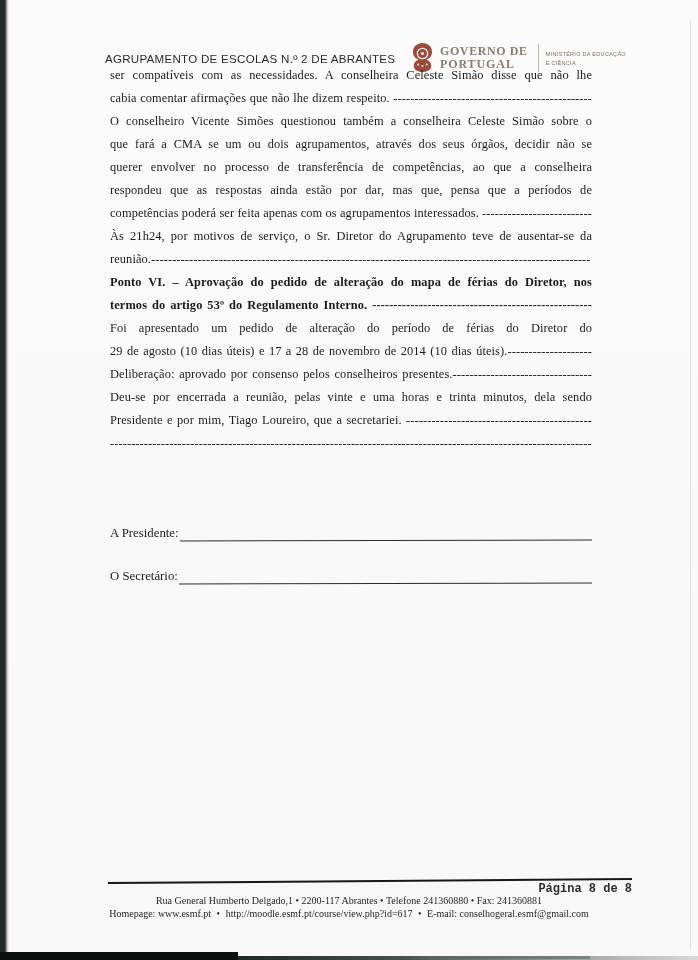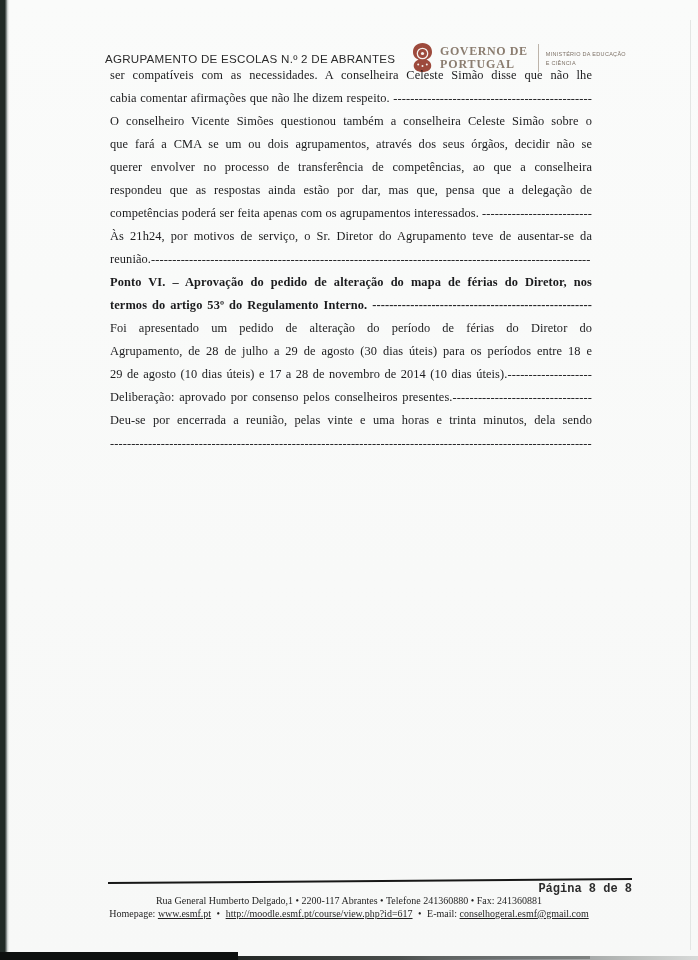--- a/index.html
+++ b/index.html
@@ -43,21 +43,21 @@
     transform:rotate(-.15deg); }
 
   
   .footer-rule { position:absolute; left:108px; top:880px; width:524px; height:2.4px;
     background:#171717; transform:rotate(-.45deg); }
   .page-number { position:absolute; left:0; top:882px; width:632px; text-align:right;
     font-family:Liberation Mono, monospace; font-size:12px; font-weight:bold; color:#2c2c2c; }
   .footer-block { position:absolute; left:40px; top:894px; width:618px; text-align:center;
     font-size:10px; line-height:13px; color:#1f1f1f; }
   .footer-line { white-space:nowrap;text-align:center; }
-  .flink { text-decoration:underline; }
+  .flink { }
   .fsep { margin:0 3px; }
 </style>
 </head>
 <body>
 
 <div class="page">
 
   <div class="scan-edge-left"></div>
   <div class="scan-edge-bottom-a"></div>
   <div class="scan-edge-bottom-b" style="background:linear-gradient(90deg,#232725 0%,#4a4e4c 35%,#85898c 60%,#b9bcba 85%,#d8dad9 100%)"></div>
@@ -85,34 +85,44 @@
       <div>E CIÊNCIA</div>
     </div>
   </div>
 
   <div class="doc-body">
     <div class="line">ser compatíveis com as necessidades. A conselheira Celeste Simão disse que não lhe</div>
     <div class="line">cabia comentar afirmações que não lhe dizem respeito. ------------------------------------------------</div>
     <div class="line">O conselheiro Vicente Simões questionou também a conselheira Celeste Simão sobre o</div>
     <div class="line">que fará a CMA se um ou dois agrupamentos, através dos seus órgãos, decidir não se</div>
     <div class="line">querer envolver no processo de transferência de competências, ao que a conselheira</div>
-    <div class="line">respondeu que as respostas ainda estão por dar, mas que, pensa que a delegação de</div>
+    <div class="line">respondeu que as respostas ainda estão por dar, mas que, pensa que a períodos de</div>
     <div class="line">competências poderá ser feita apenas com os agrupamentos interessados. --------------------------</div>
     <div class="line">Às 21h24, por motivos de serviço, o Sr. Diretor do Agrupamento teve de ausentar-se da</div>
     <div class="line">reunião.----------------------------------------------------------------------------------------------------------</div>
     <div class="line bold">Ponto VI. – Aprovação do pedido de alteração do mapa de férias do Diretor, nos</div>
     <div class="line bold">termos do artigo 53º do Regulamento Interno. ----------------------------------------------------</div>
     <div class="line">Foi apresentado um pedido de alteração do período de férias do Diretor do</div>
-    <div class="line">Agrupamento, de 28 de julho a 29 de agosto (30 dias úteis) para os períodos entre 18 e</div>
     <div class="line">29 de agosto (10 dias úteis) e 17 a 28 de novembro de 2014 (10 dias úteis).--------------------</div>
     <div class="line">Deliberação: aprovado por consenso pelos conselheiros presentes.---------------------------------</div>
     <div class="line">Deu-se por encerrada a reunião, pelas vinte e uma horas e trinta minutos, dela sendo</div>
+    <div class="line">Presidente e por mim, Tiago Loureiro, que a secretariei. --------------------------------------------</div>
     <div class="line">--------------------------------------------------------------------------------------------------------------------</div>
   </div>
 
+  <div class="signatures">
+    <div class="sig-row">
+      <span class="sig-label">A Presidente:</span>
+      <span class="sig-line"></span>
+    </div>
+    <div class="sig-row">
+      <span class="sig-label">O Secretário:</span>
+      <span class="sig-line"></span>
+    </div>
+  </div>
 
   <div class="footer-rule"></div>
   <div class="page-number">Página 8 de 8</div>
   <div class="footer-block">
     <div class="footer-line">Rua General Humberto Delgado,1 • 2200-117 Abrantes • Telefone 241360880 • Fax: 241360881</div>
     <div class="footer-line">
       <span>Homepage:</span>
       <span class="flink">www.esmf.pt</span>
       <span class="fsep">•</span>
       <span class="flink">http://moodle.esmf.pt/course/view.php?id=617</span>

